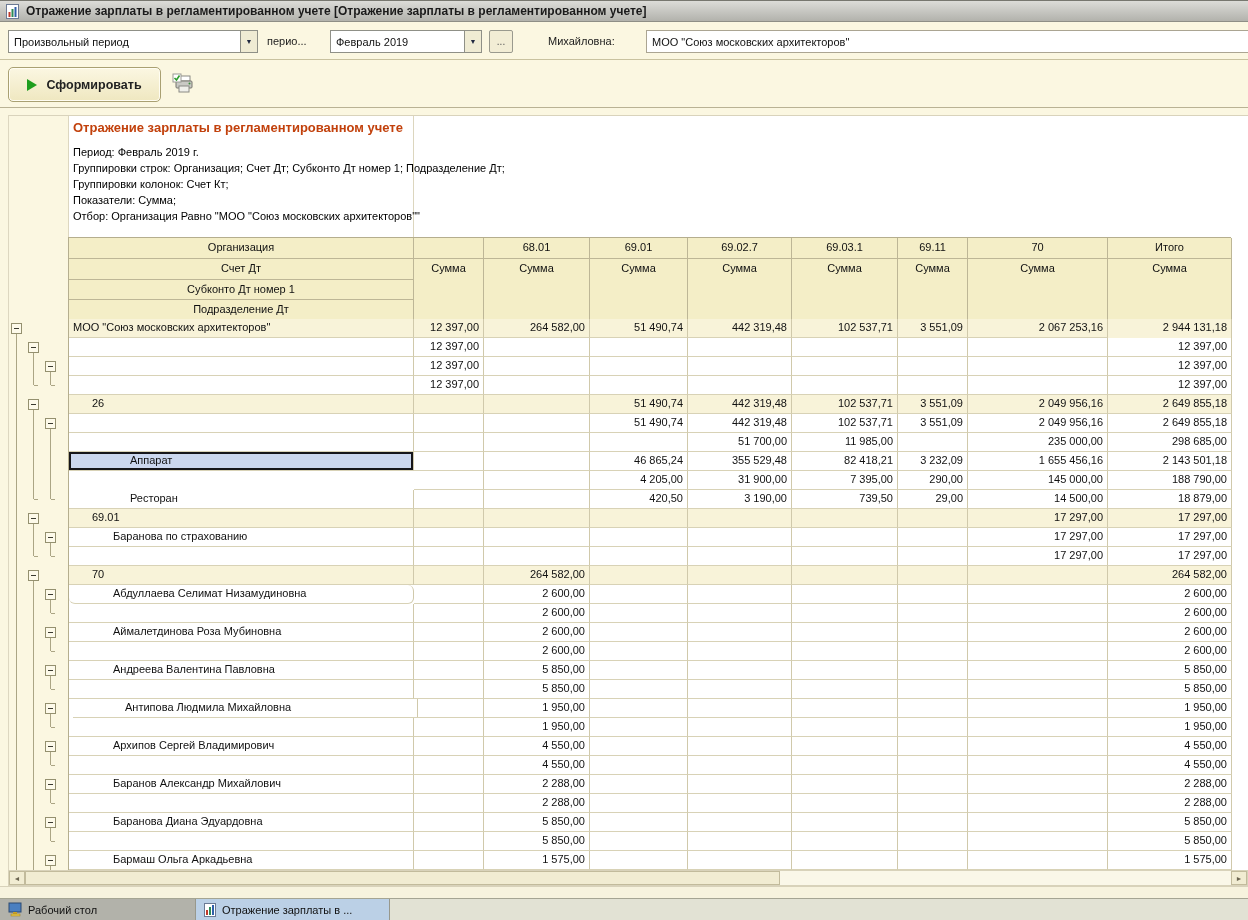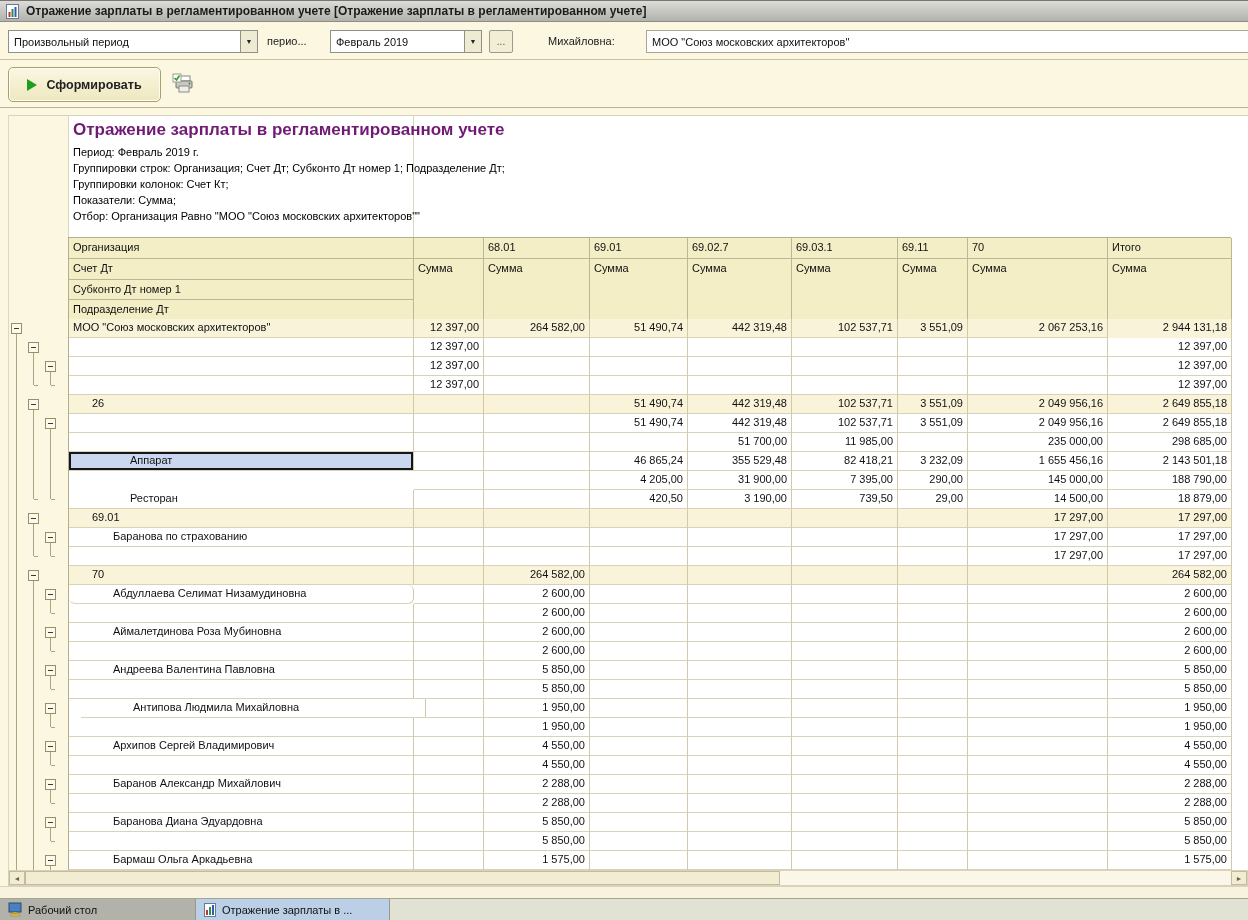--- a/index.html
+++ b/index.html
@@ -44,30 +44,30 @@
     border-top:6px solid transparent;border-bottom:6px solid transparent;}
   .printbtn{position:absolute;left:171px;top:12px;width:24px;height:24px;border:none;
     background:transparent;cursor:pointer;}
   
   .report{position:absolute;left:0;top:108px;width:1248px;height:762px;
     background:var(--panel-bg,#FBF7E1);}
   .canvas{position:absolute;left:68px;top:7px;width:1180px;height:755px;background:#fff;
     border-left:1px solid #DDD7C0;}
   .topline{position:absolute;left:8px;top:7px;width:1240px;height:1px;background:#D9D3BC;}
   .gutline{position:absolute;left:8px;top:7px;width:1px;height:755px;background:#DDD7C0;}
-  .rtitle{position:absolute;left:73px;top:12px;font-size:17px;font-weight:bold;color:#701a75;white-space:nowrap;}
+  .rtitle{position:absolute;left:73px;top:12px;font-size:13px;font-weight:bold;color:#c2410c;white-space:nowrap;}
   .rinfo{position:absolute;left:73px;top:36px;font-size:11px;line-height:16px;color:#000;white-space:nowrap;}
   .vline{position:absolute;left:413px;top:8px;width:1px;height:121px;background:#DCD6BE;}
   
   .grid{position:absolute;left:68px;top:129px;width:1163px;font-size:11px;background:#fff;
     border-left:1px solid #B5AE8E;}
   .ghead{position:relative;height:82px;border-top:1px solid #B5AE8E;}
   .hcell{position:absolute;background:var(--header-bg,#F4EEC7);
     border-right:1px solid #BDB696;border-bottom:1px solid #BDB696;
-    padding:2px 4px;line-height:15px;white-space:nowrap;overflow:hidden;color:#111;}
+    padding:2px 4px;line-height:15px;white-space:nowrap;overflow:hidden;color:#111;text-align:center;}
   .gbody{position:relative;}
   .grow{position:relative;height:19px;background:#fff;}
   .grow.g{background:var(--group-row-bg,#F8F3D9);}
   .gcell{position:absolute;top:0;height:19px;border-right:1px solid #D0C9AB;
     border-bottom:1px solid #D8D2B6;line-height:17px;white-space:nowrap;overflow:hidden;}
   .lcell{text-align:left;}
   .vcell{text-align:right;padding-right:4px;}
   .sel{background:var(--accent-selection,#CBD7EE);box-shadow:inset 0 0 0 2px #16161A;}
   
   .gutter{position:absolute;left:8px;top:211px;width:60px;height:551px;overflow:hidden;}
@@ -442,21 +442,21 @@
           <div class="gcell vcell" style="left: 345px; top: 0px; width: 70px; height: 19px;"></div>
           <div class="gcell vcell" style="left: 415px; top: 0px; width: 106px; height: 19px;">5 850,00</div>
           <div class="gcell vcell" style="left: 521px; top: 0px; width: 98px; height: 19px;"></div>
           <div class="gcell vcell" style="left: 619px; top: 0px; width: 104px; height: 19px;"></div>
           <div class="gcell vcell" style="left: 723px; top: 0px; width: 106px; height: 19px;"></div>
           <div class="gcell vcell" style="left: 829px; top: 0px; width: 70px; height: 19px;"></div>
           <div class="gcell vcell" style="left: 899px; top: 0px; width: 140px; height: 19px;"></div>
           <div class="gcell vcell" style="left: 1039px; top: 0px; width: 124px; height: 19px;">5 850,00</div>
         </div>
         <div class="grow">
-          <div class="gcell lcell" style="left: 12px; top: 0px; width: 345px; height: 19px; padding-left: 52px;">Антипова Людмила Михайловна</div>
+          <div class="gcell lcell" style="left: 4px; top: 0px; width: 345px; height: 19px; padding-left: 52px;">Антипова Людмила Михайловна</div>
           <div class="gcell vcell" style="left: 345px; top: 0px; width: 70px; height: 19px;"></div>
           <div class="gcell vcell" style="left: 415px; top: 0px; width: 106px; height: 19px;">1 950,00</div>
           <div class="gcell vcell" style="left: 521px; top: 0px; width: 98px; height: 19px;"></div>
           <div class="gcell vcell" style="left: 619px; top: 0px; width: 104px; height: 19px;"></div>
           <div class="gcell vcell" style="left: 723px; top: 0px; width: 106px; height: 19px;"></div>
           <div class="gcell vcell" style="left: 829px; top: 0px; width: 70px; height: 19px;"></div>
           <div class="gcell vcell" style="left: 899px; top: 0px; width: 140px; height: 19px;"></div>
           <div class="gcell vcell" style="left: 1039px; top: 0px; width: 124px; height: 19px;">1 950,00</div>
         </div>
         <div class="grow">

